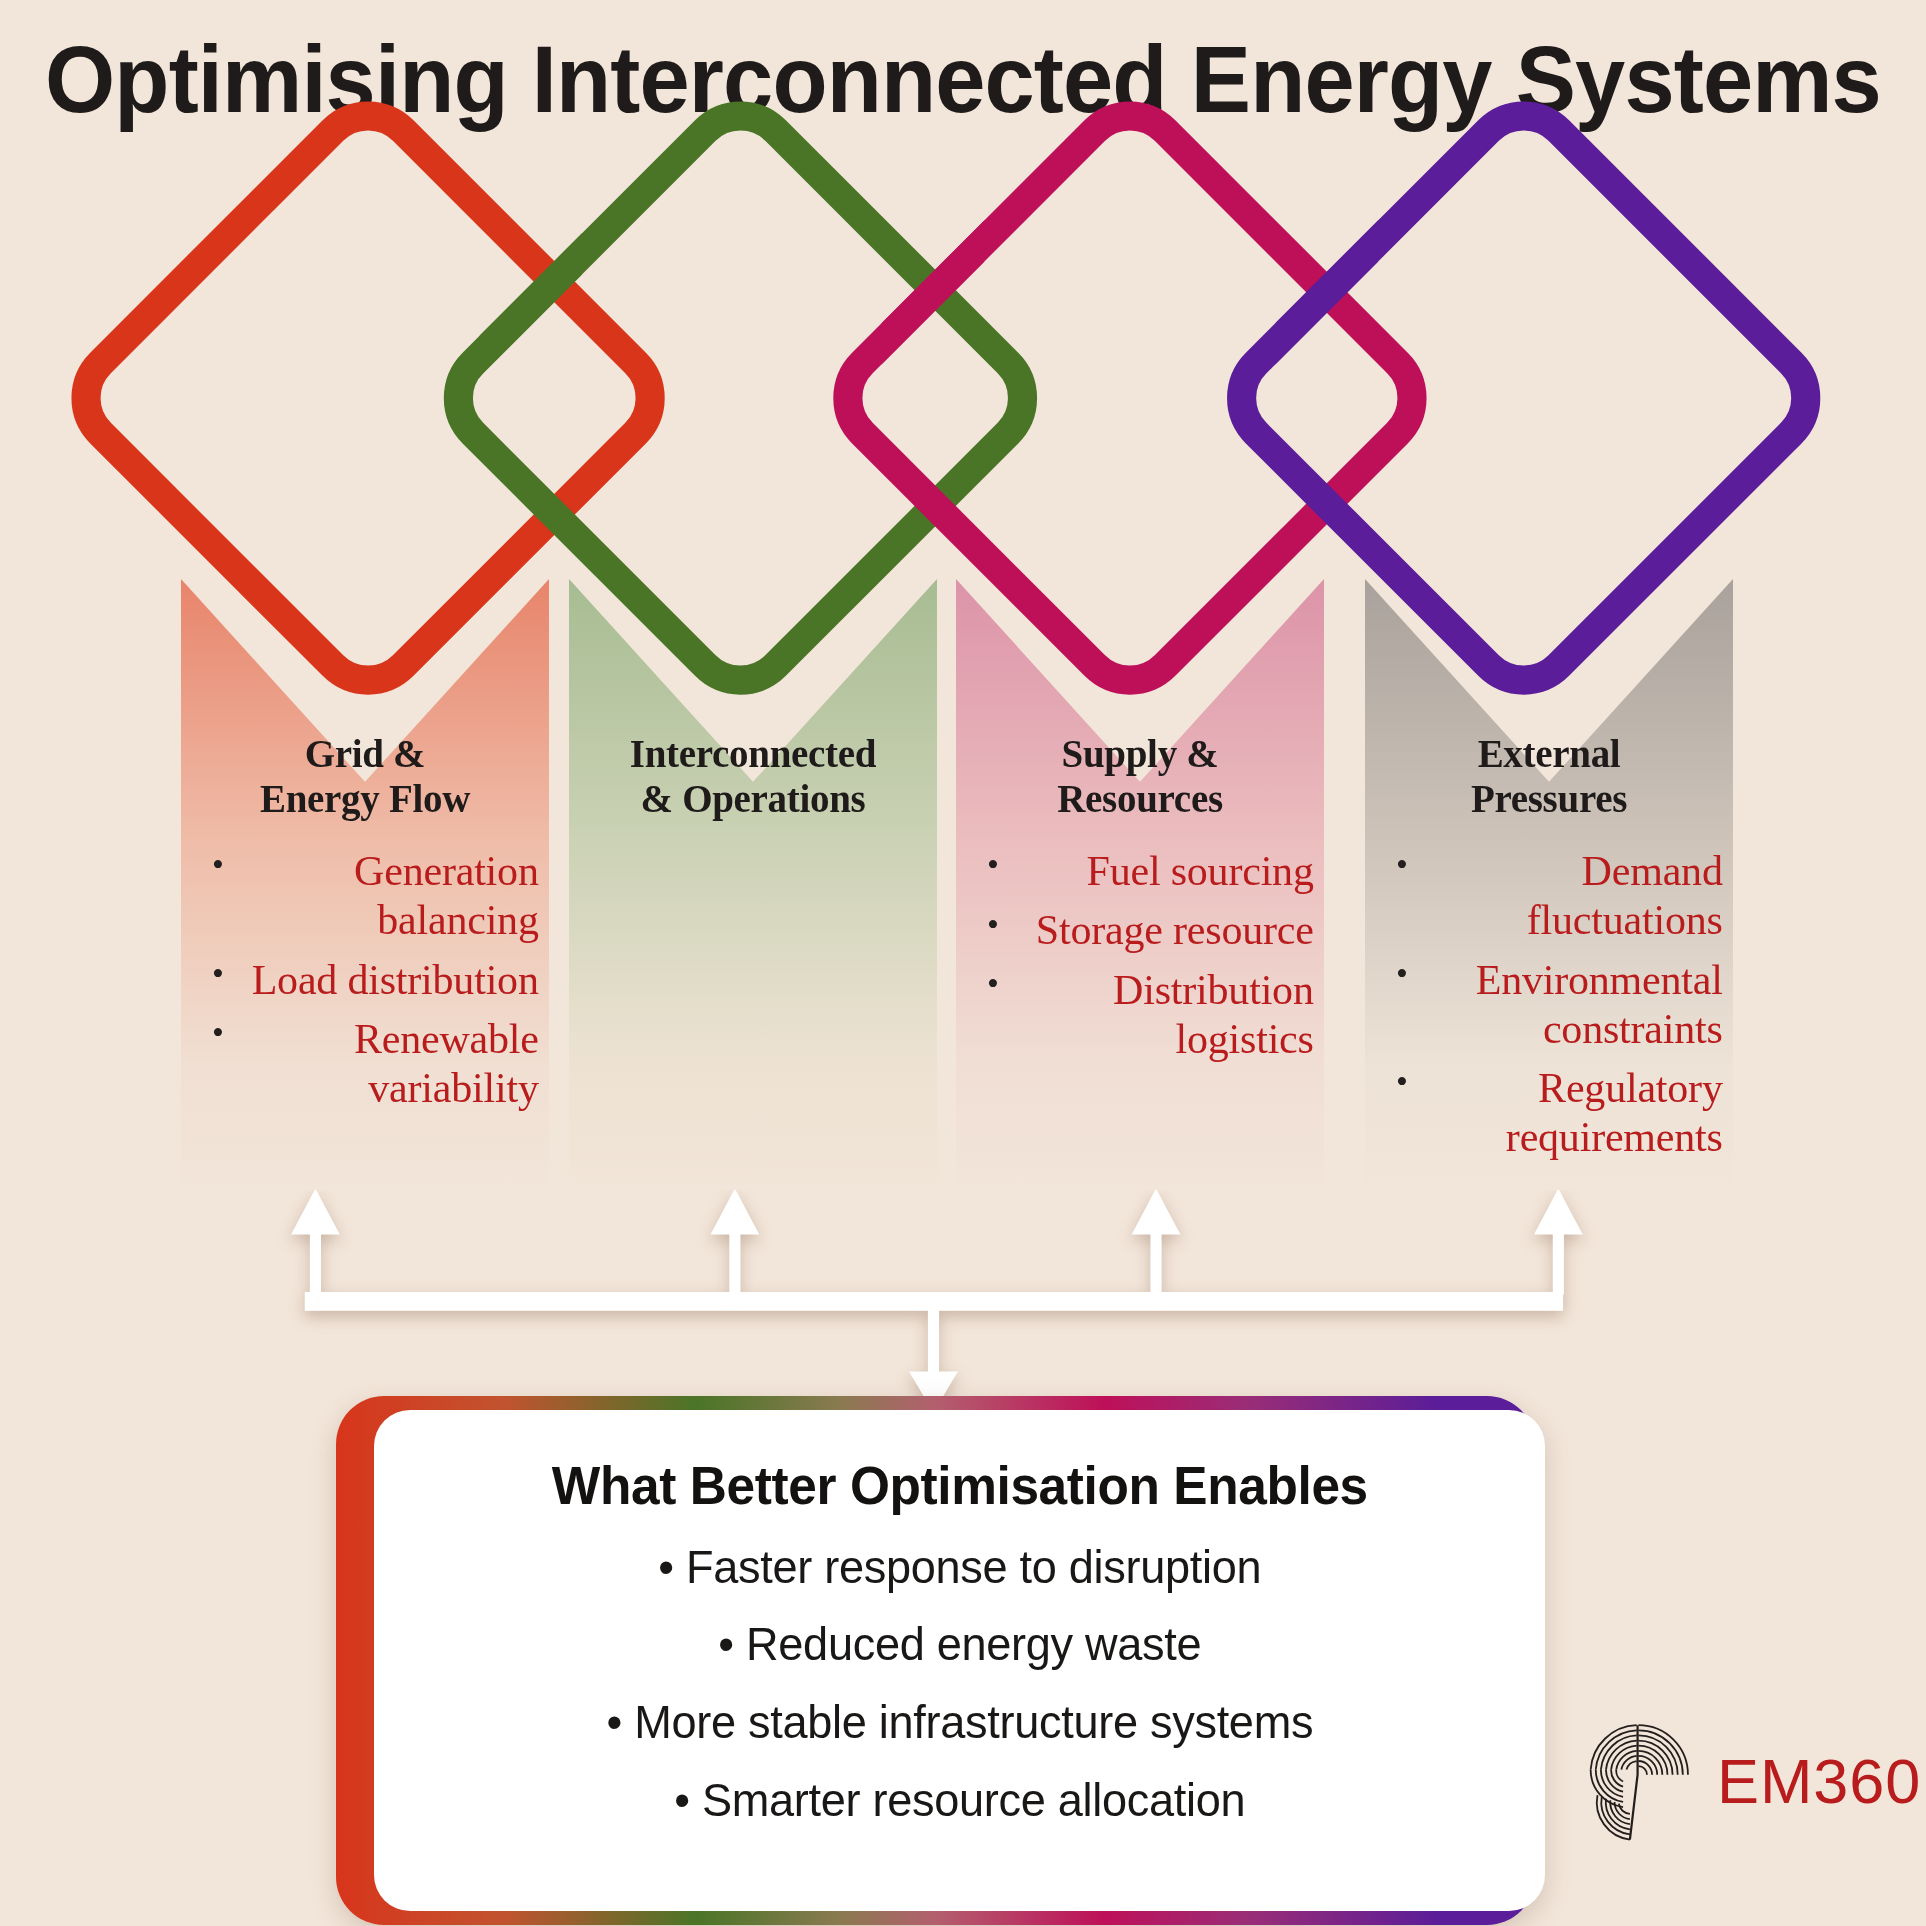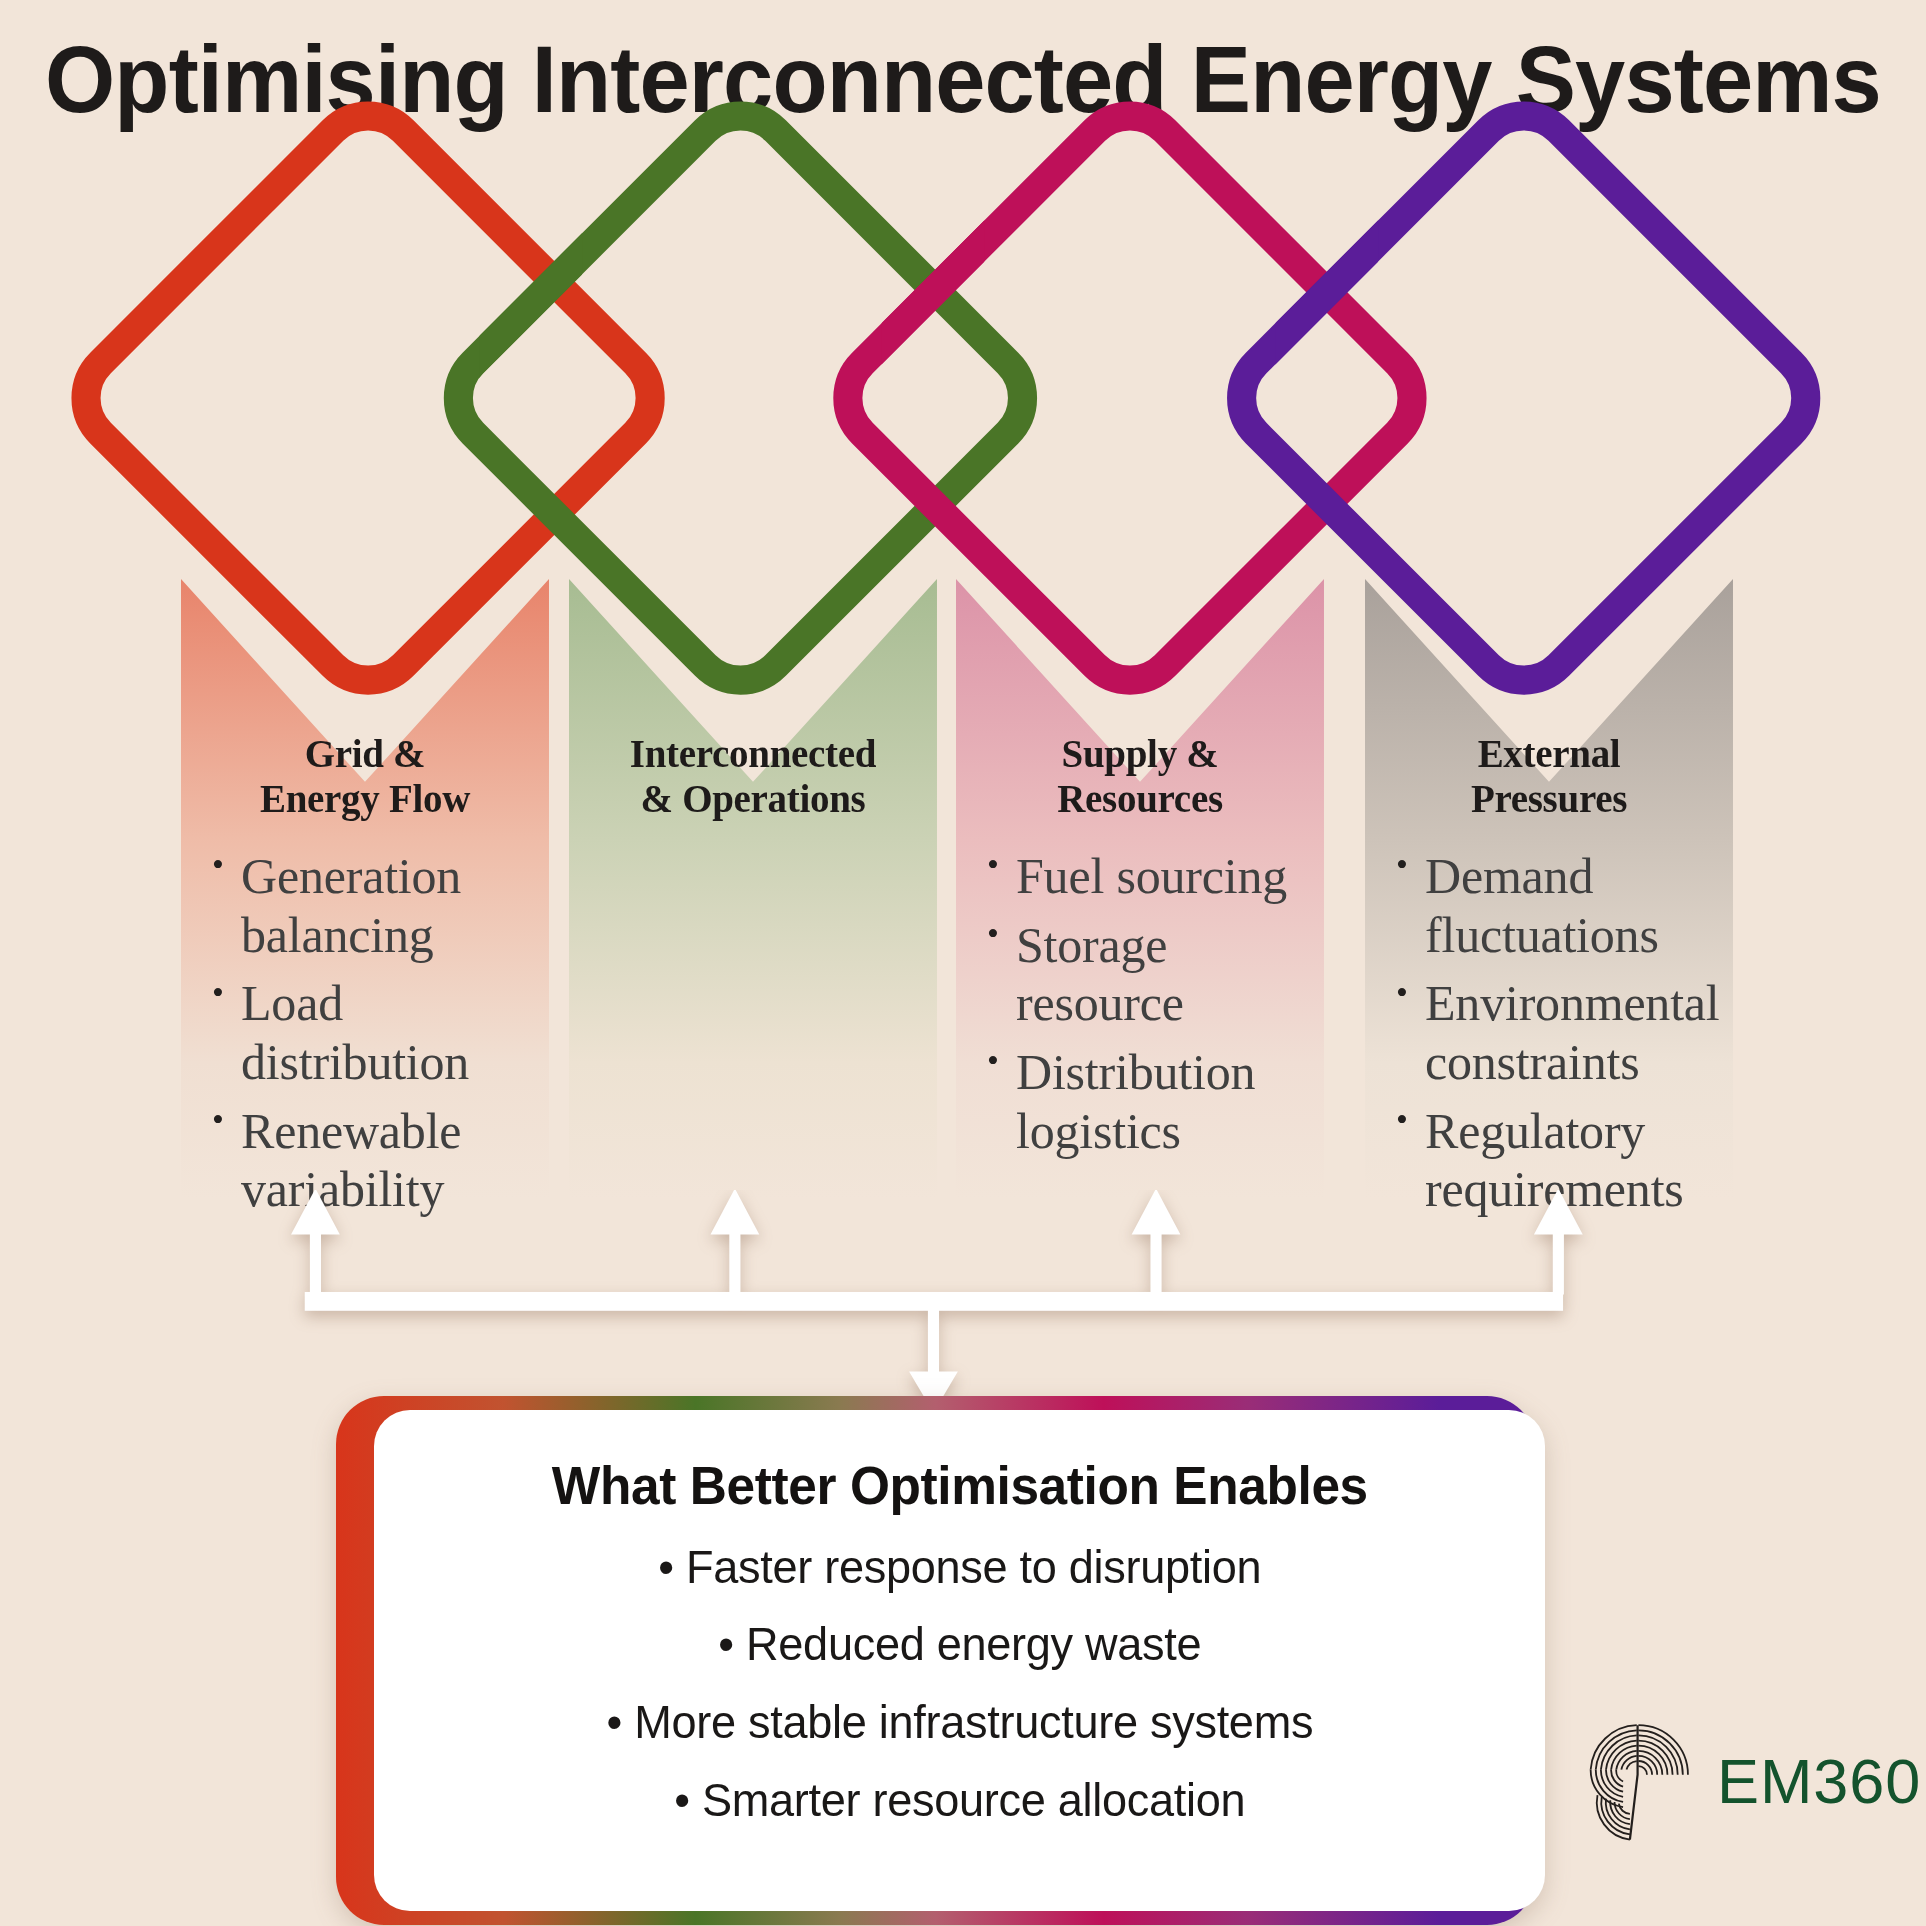--- a/index.html
+++ b/index.html
@@ -58,25 +58,26 @@
   .panel-list{
     position:absolute;
     left:26px;right:10.3px;
     top:268px;
     margin:0;padding:0;
     list-style:none;
   }
   .panel-list li{
     position:relative;
     padding-left:34px;
-    font-size:50px;
+    font-size:42px;
     line-height:1.17;
-    color:#404040;
+    color:#b91c1c;
     margin-bottom:10.3px;
     letter-spacing:-0.2px;
+    text-align:right;
   }
   .panel-list li:before{
     content:"\2022";
     position:absolute;left:5.1px;top:-1.7px;
     font-size:34px;
     color:#221F1E;
   }
 
   
   #arrows{position:absolute;left:0;top:1190px;width:1926px;height:257px;}
@@ -127,21 +128,21 @@
   
   #logo{
     position:absolute;
     left:1577px;top:1691px;
     width:334px;height:180px;
     display:flex;align-items:center;
   }
   #logo-mark{width:128px;height:137px;flex:0 0 auto;}
   #logo-text{
     font-size:63px;
-    color:#14532d;
+    color:#b91c1c;
     letter-spacing:0.9px;
     margin-left:12px;
     font-family:"Liberation Sans", sans-serif;
   }
 </style>
 </head>
 <body>
 
 <div id="stage">
 

